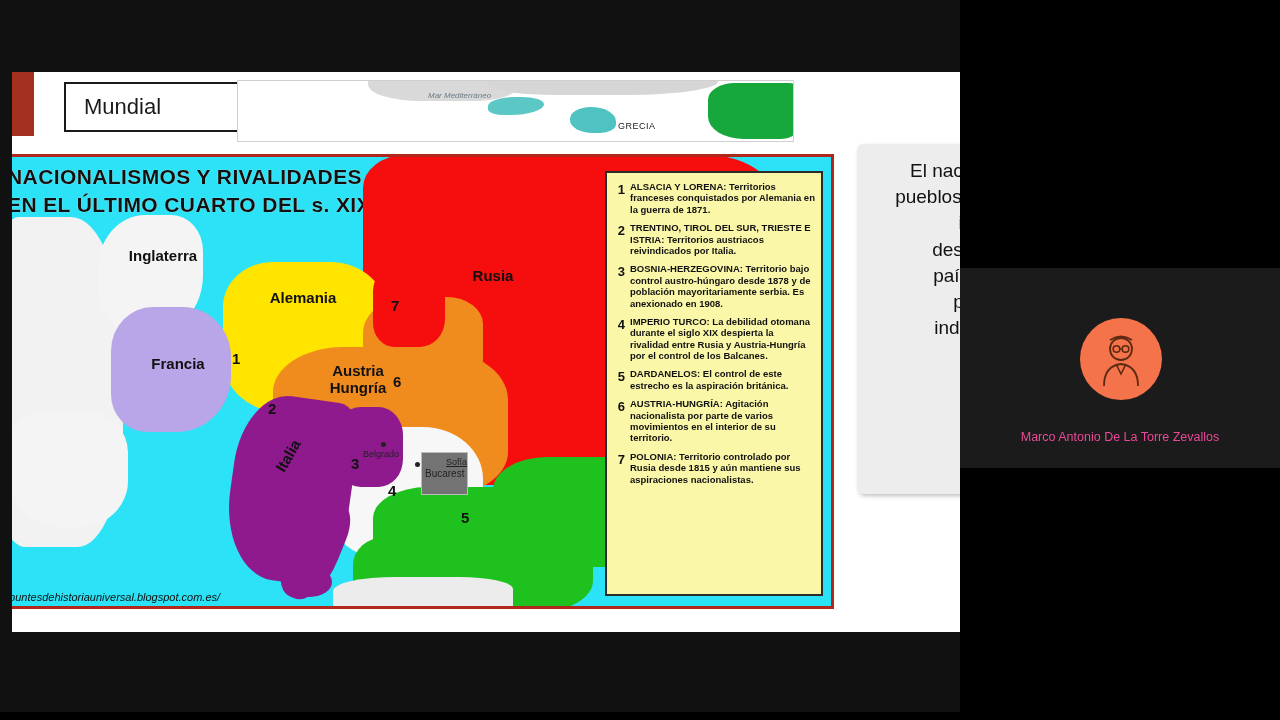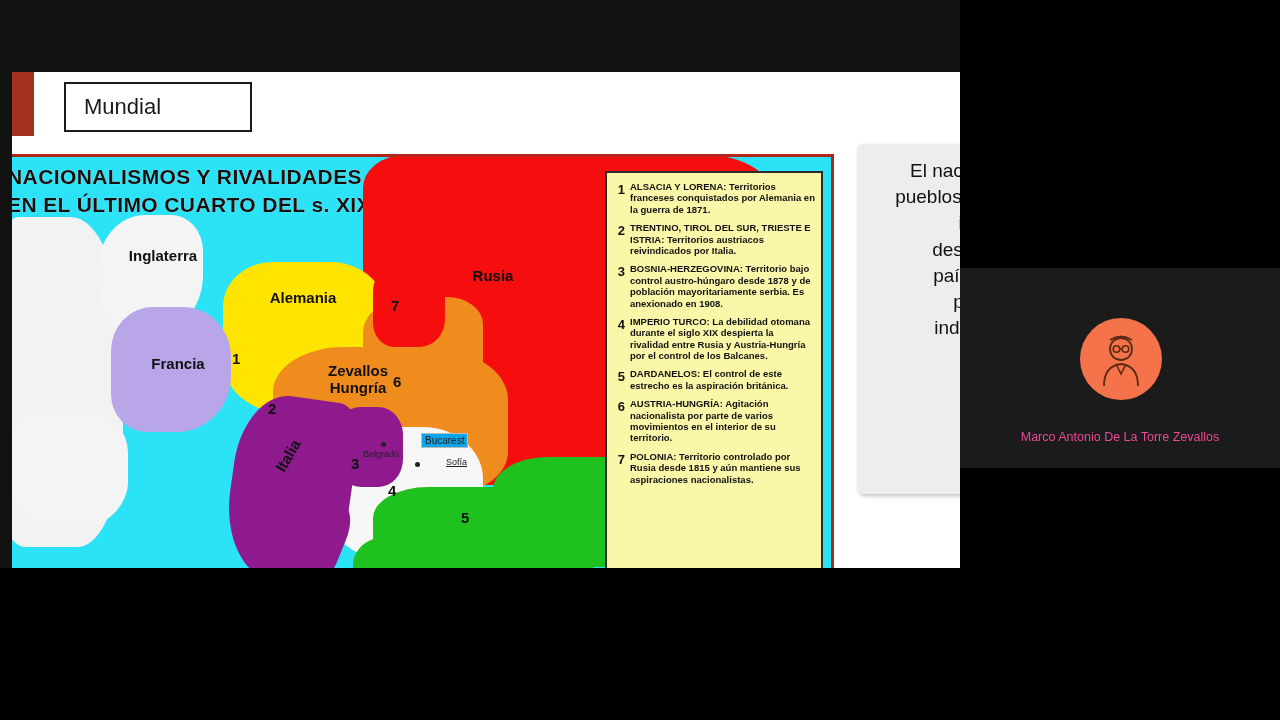--- a/index.html
+++ b/index.html
@@ -17,21 +17,21 @@
     height: 720px;
     background: #000;
   }
 
   
   .share-stage {
     position: absolute;
     left: 0;
     top: 0;
     width: 960px;
-    height: 568px;
+    height: 712px;
     background: #000;
     overflow: hidden;
   }
   .slide-surface {
     position: absolute;
     left: 12px;
     top: 72px;
     width: 948px;
     height: 560px;
     background: #ffffff;
@@ -253,24 +253,25 @@
     width: 5px; height: 5px;
     background: #222;
     border-radius: 50%;
   }
   .city-label {
     position: absolute;
     font-size: 9px;
     color: #222;
   }
   .city-label.boxed {
-    background: #0ea5e9;
-    padding: 1px 3px;
+    background: #737373;
+    padding: 15px 3px;
     border: 1px solid #bbb;
     font-size: 10px;
+    margin-top: 19px;
   }
   .num-marker {
     position: absolute;
     font-weight: bold;
     font-size: 15px;
     color: #111;
   }
   .source-url {
     position: absolute;
     left: 0px;
@@ -408,20 +409,29 @@
   <div class="share-stage">
 
     <div class="slide-surface">
 
       <div class="red-bar"></div>
 
       <div class="title-box">
         <span>Mundial</span>
       </div>
 
+      <div class="mini-map">
+        <div class="gray-mass"></div>
+        <div class="gray-mass2"></div>
+        <div class="teal1"></div>
+        <div class="teal2"></div>
+        <div class="green1"></div>
+        <div class="sea-label">Mar Mediterráneo</div>
+        <div class="grecia">GRECIA</div>
+      </div>
 
       <div class="map-figure">
 
         <div class="map-title">
           <span class="l1">NACIONALISMOS Y RIVALIDADES IMPERIALES</span>
           <span class="l2">EN EL ÚLTIMO CUARTO DEL s. XIX</span>
         </div>
 
         <div class="landmass lm-white-west"></div>
         <div class="landmass lm-uk"></div>
@@ -439,21 +449,21 @@
         <div class="landmass lm-sicily"></div>
         <div class="landmass lm-ottoman2"></div>
         <div class="landmass lm-ottoman"></div>
         <div class="landmass lm-greece"></div>
         <div class="landmass lm-white-bot"></div>
 
         <div class="country-label" style="left:105px; top:90px; width:110px;">Inglaterra</div>
         <div class="country-label" style="left:120px; top:198px; width:110px;">Francia</div>
         <div class="country-label" style="left:240px; top:132px; width:120px;">Alemania</div>
         <div class="country-label" style="left:440px; top:110px; width:100px;">Rusia</div>
-        <div class="country-label" style="left:310px; top:205px; width:90px;">Zevallos Hungría</div>
+        <div class="country-label" style="left:310px; top:205px; width:90px;">Austria Hungría</div>
         <div class="country-label" style="left:255px; top:290px; width:60px; transform:rotate(-60deg);">Italia</div>
 
         <div class="city-dot" style="left:378px; top:285px;"></div>
         <div class="city-label" style="left:360px; top:292px;">Belgrado</div>
         <div class="city-label boxed" style="left:418px; top:276px;">Bucarest</div>
         <div class="city-dot" style="left:412px; top:305px;"></div>
         <div class="city-label" style="left:443px; top:300px;text-decoration:underline;">Sofía</div>
 
         <div class="num-marker" style="left:229px; top:193px;">1</div>
         <div class="num-marker" style="left:265px; top:243px;">2</div>

